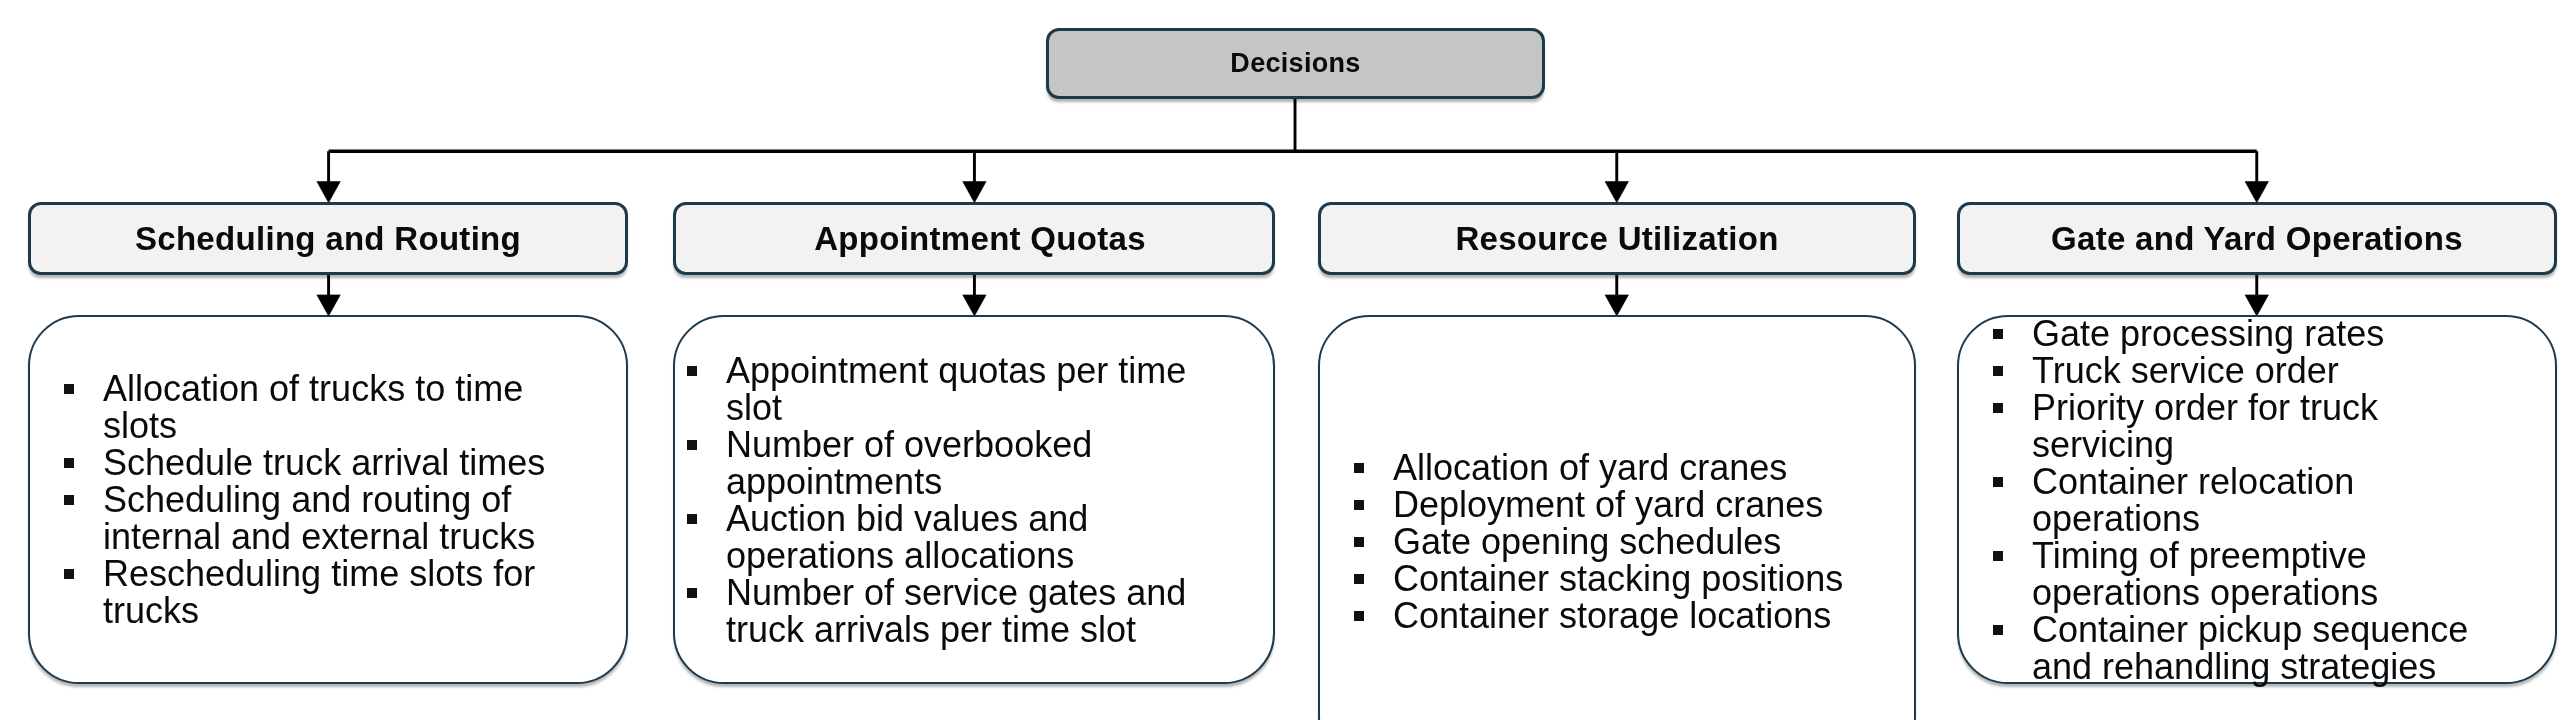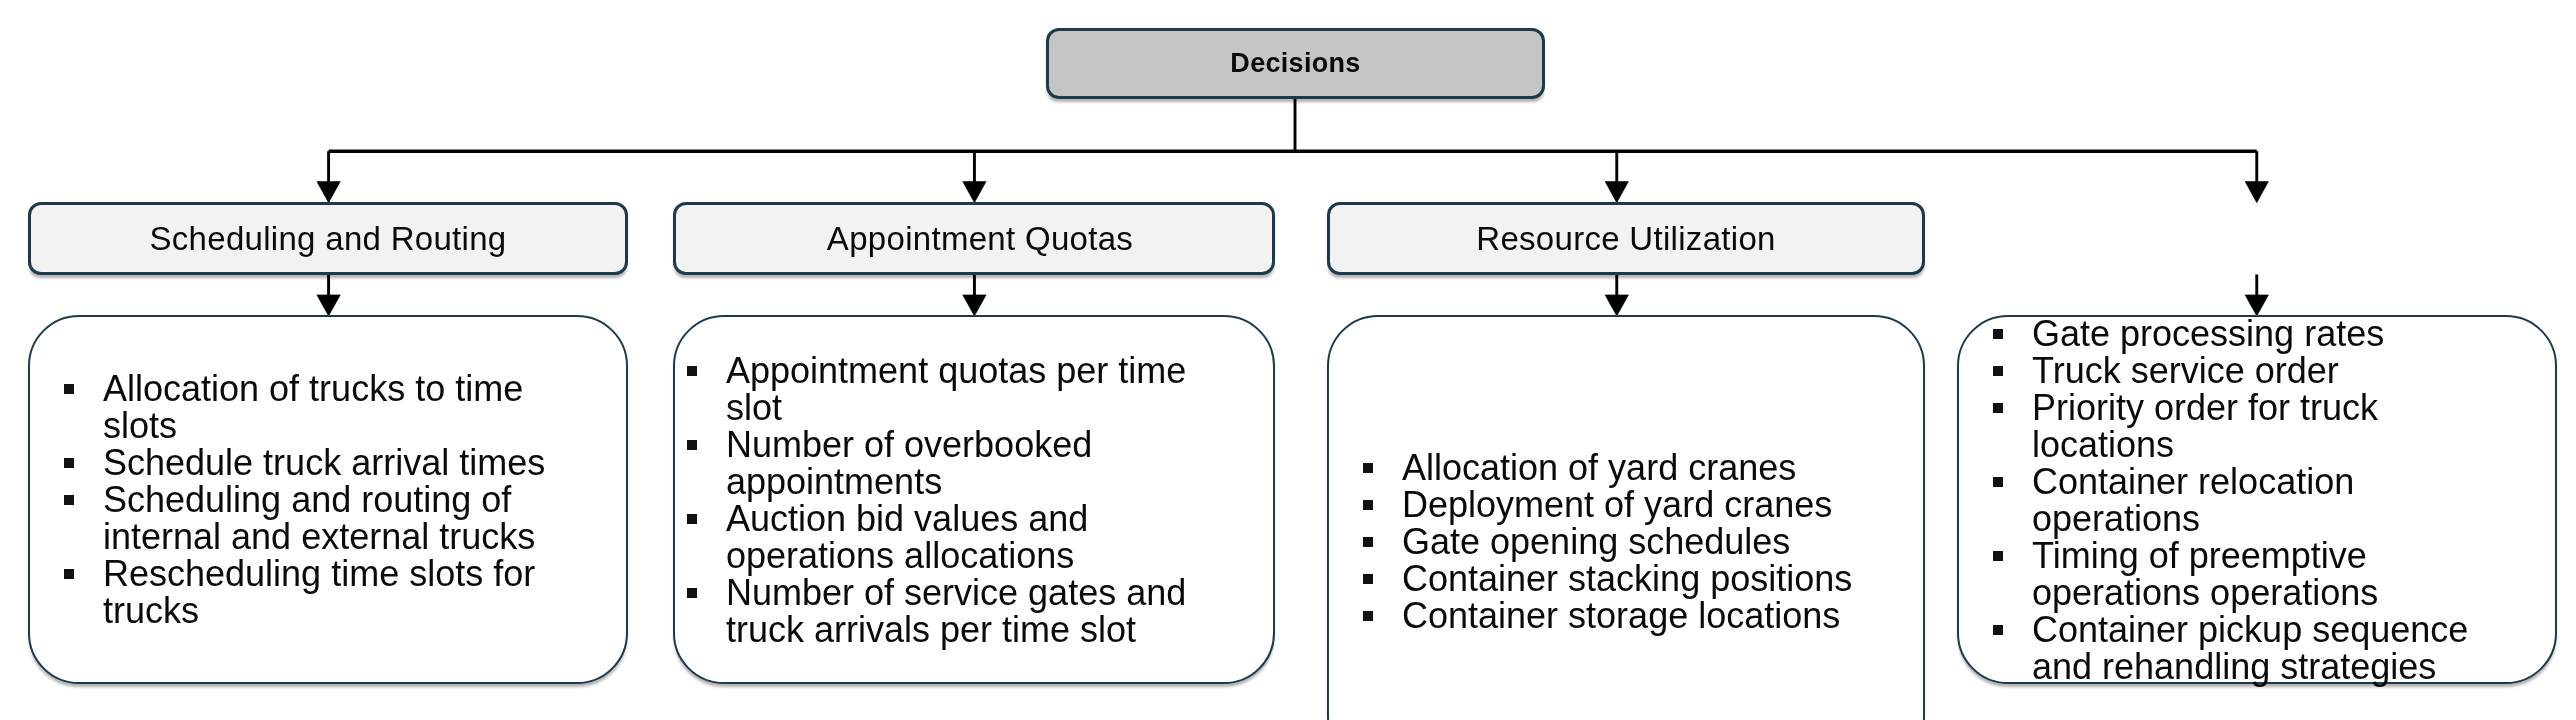--- a/index.html
+++ b/index.html
@@ -28,33 +28,33 @@
   }
   .root-node{
     left:1046px;top:27.5px;width:499px;height:71px;
     background:var(--c-root-fill);border-radius:13px;
   }
   .root-node .node-title{font-size:27px;font-weight:700;letter-spacing:0.3px;}
 
   .branch-header{
     top:202px;height:73px;background:var(--c-header-fill);border-radius:13px;
   }
-  .branch-header .node-title{font-size:33px;font-weight:400;letter-spacing:0.3px;}
+  .branch-header .node-title{font-size:33px;font-weight:700;letter-spacing:0.3px;}
 
   .branch-content{
     top:315px;height:369px;background:var(--c-content-fill);
     border-width:2.9px;border-radius:51px;
     justify-content:flex-start;
     padding:11.7px 47px 11.7px 34px;
   }
   .branch-content.short{height:452px;justify-content:flex-end;}
 
   .col1{left:28px;width:600px;}
   .col2{left:673px;width:602px;padding-left:12px;}
-  .col3{left:1318px;width:598px;margin-left:9px;}
+  .col3{left:1318px;width:598px;}
   .col4{left:1957px;width:600px;}
 
   ul.bullets{
     list-style:none;margin:0;padding:0;width:100%;
   }
   ul.bullets li{
     display:flex;align-items:flex-start;
     font-size:36px;line-height:37px;
   }
   .bullet-square{
@@ -165,33 +165,36 @@
           <span class="bullet-square"></span>
           <span>Container stacking positions</span>
         </li>
         <li>
           <span class="bullet-square"></span>
           <span>Container storage locations</span>
         </li>
       </ul>
   </div>
 
+  <div class="node branch-header col4">
+    <span class="node-title">Gate and Yard Operations</span>
+  </div>
   <div class="node branch-content col4">
     <ul class="bullets">
         <li>
           <span class="bullet-square"></span>
           <span>Gate processing rates</span>
         </li>
         <li>
           <span class="bullet-square"></span>
           <span>Truck service order</span>
         </li>
         <li>
           <span class="bullet-square"></span>
-          <span>Priority order for truck locations</span>
+          <span>Priority order for truck servicing</span>
         </li>
         <li>
           <span class="bullet-square"></span>
           <span>Container relocation operations</span>
         </li>
         <li>
           <span class="bullet-square"></span>
           <span>Timing of preemptive operations operations</span>
         </li>
         <li>

